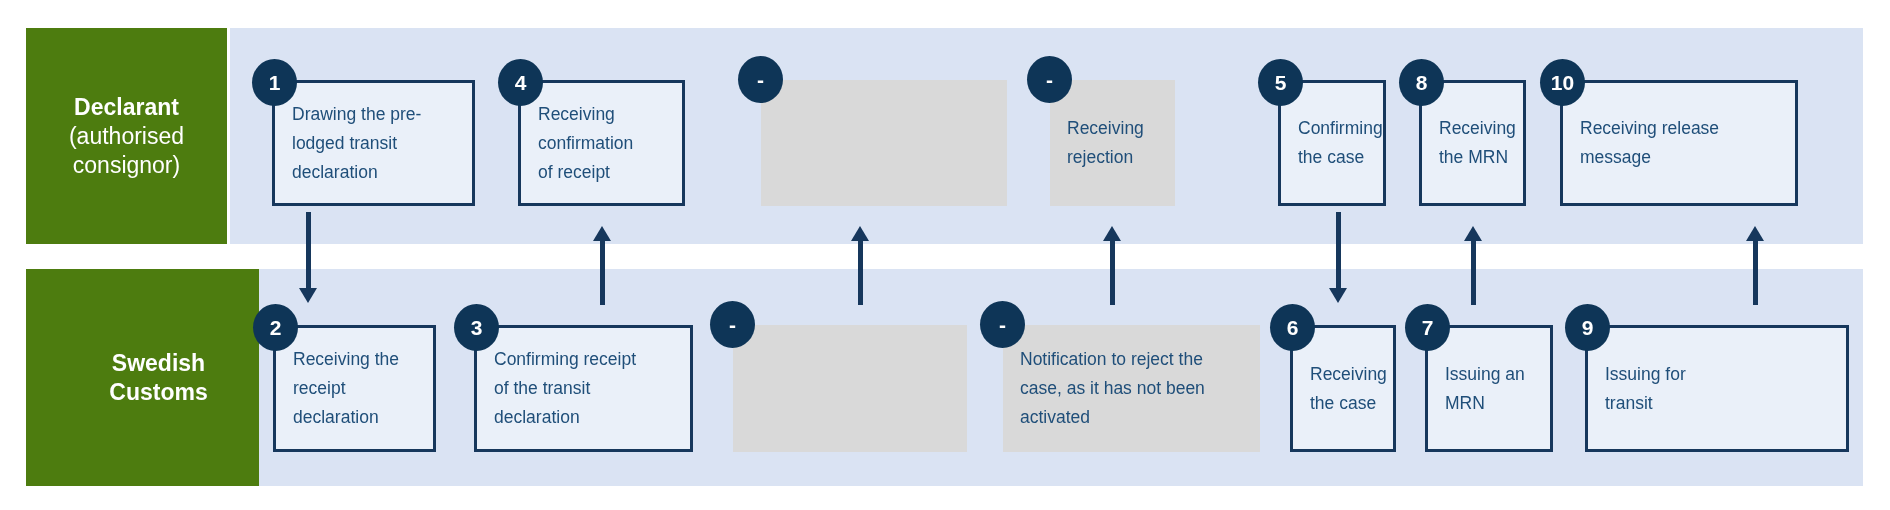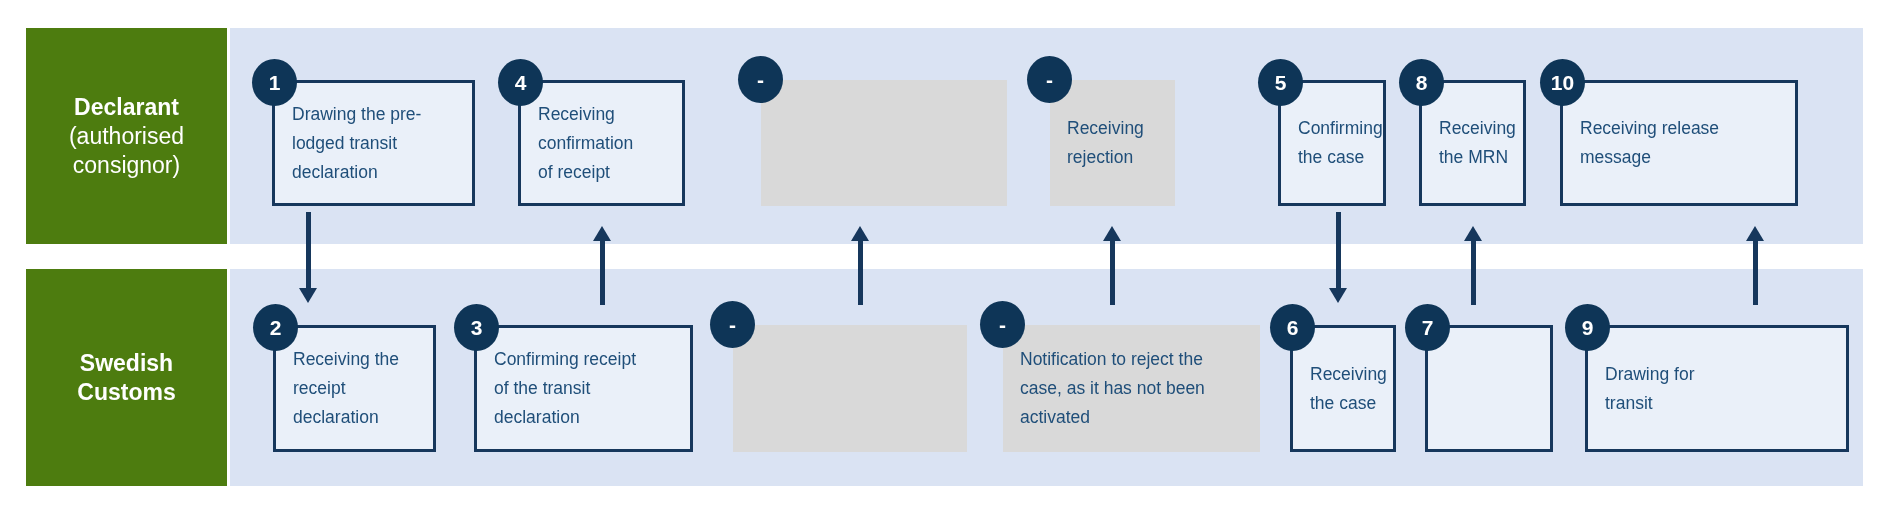--- a/index.html
+++ b/index.html
@@ -14,21 +14,21 @@
   .lane-band{position:absolute;left:230px;width:1633px;background:#dae3f3;}
   .lane-band.top{top:28px;height:216px;}
   .lane-band.bottom{top:269px;height:217px;}
   
   .lane-label{
     position:absolute;left:26px;width:201px;background:#4d7c0f;
     color:#ffffff;display:flex;flex-direction:column;justify-content:center;
     text-align:center;font-size:23px;line-height:29px;
   }
   .lane-label.top{top:28px;height:216px;}
-  .lane-label.bottom{top:269px;height:217px;}
+  .lane-label.bottom{top:269px;height:217px;padding-left:32px;}
   .lane-title{font-weight:bold;white-space:pre-line;}
   .lane-sub{font-weight:normal;white-space:pre-line;}
   
   .box{
     position:absolute;height:126px;display:flex;align-items:center;
     box-sizing:border-box;
   }
   .box.lane-top{top:80px;}
   .box.lane-bottom{top:325px;height:127px;}
   .box.outlined{background:#eaf0f9;border:3px solid #16375c;}
@@ -136,24 +136,26 @@
 case, as it has not been
 activated</div>
   </div>
   <div class="box outlined lane-bottom" style="left:1290px;width:106px;">
     <span class="badge">6</span>
     <div class="box-text">Receiving
 the case</div>
   </div>
   <div class="box outlined lane-bottom" style="left:1425px;width:128px;">
     <span class="badge">7</span>
+    <div class="box-text">Issuing an
+MRN</div>
   </div>
   <div class="box outlined lane-bottom" style="left:1585px;width:264px;">
     <span class="badge">9</span>
-    <div class="box-text">Drawing for
+    <div class="box-text">Issuing for
 transit</div>
   </div>
 
   <div class="arrow down" style="left:299px;">
     <div class="shaft"></div>
     <div class="head-down"></div>
   </div>
   <div class="arrow up" style="left:593px;">
     <div class="head-up"></div>
     <div class="shaft"></div>

